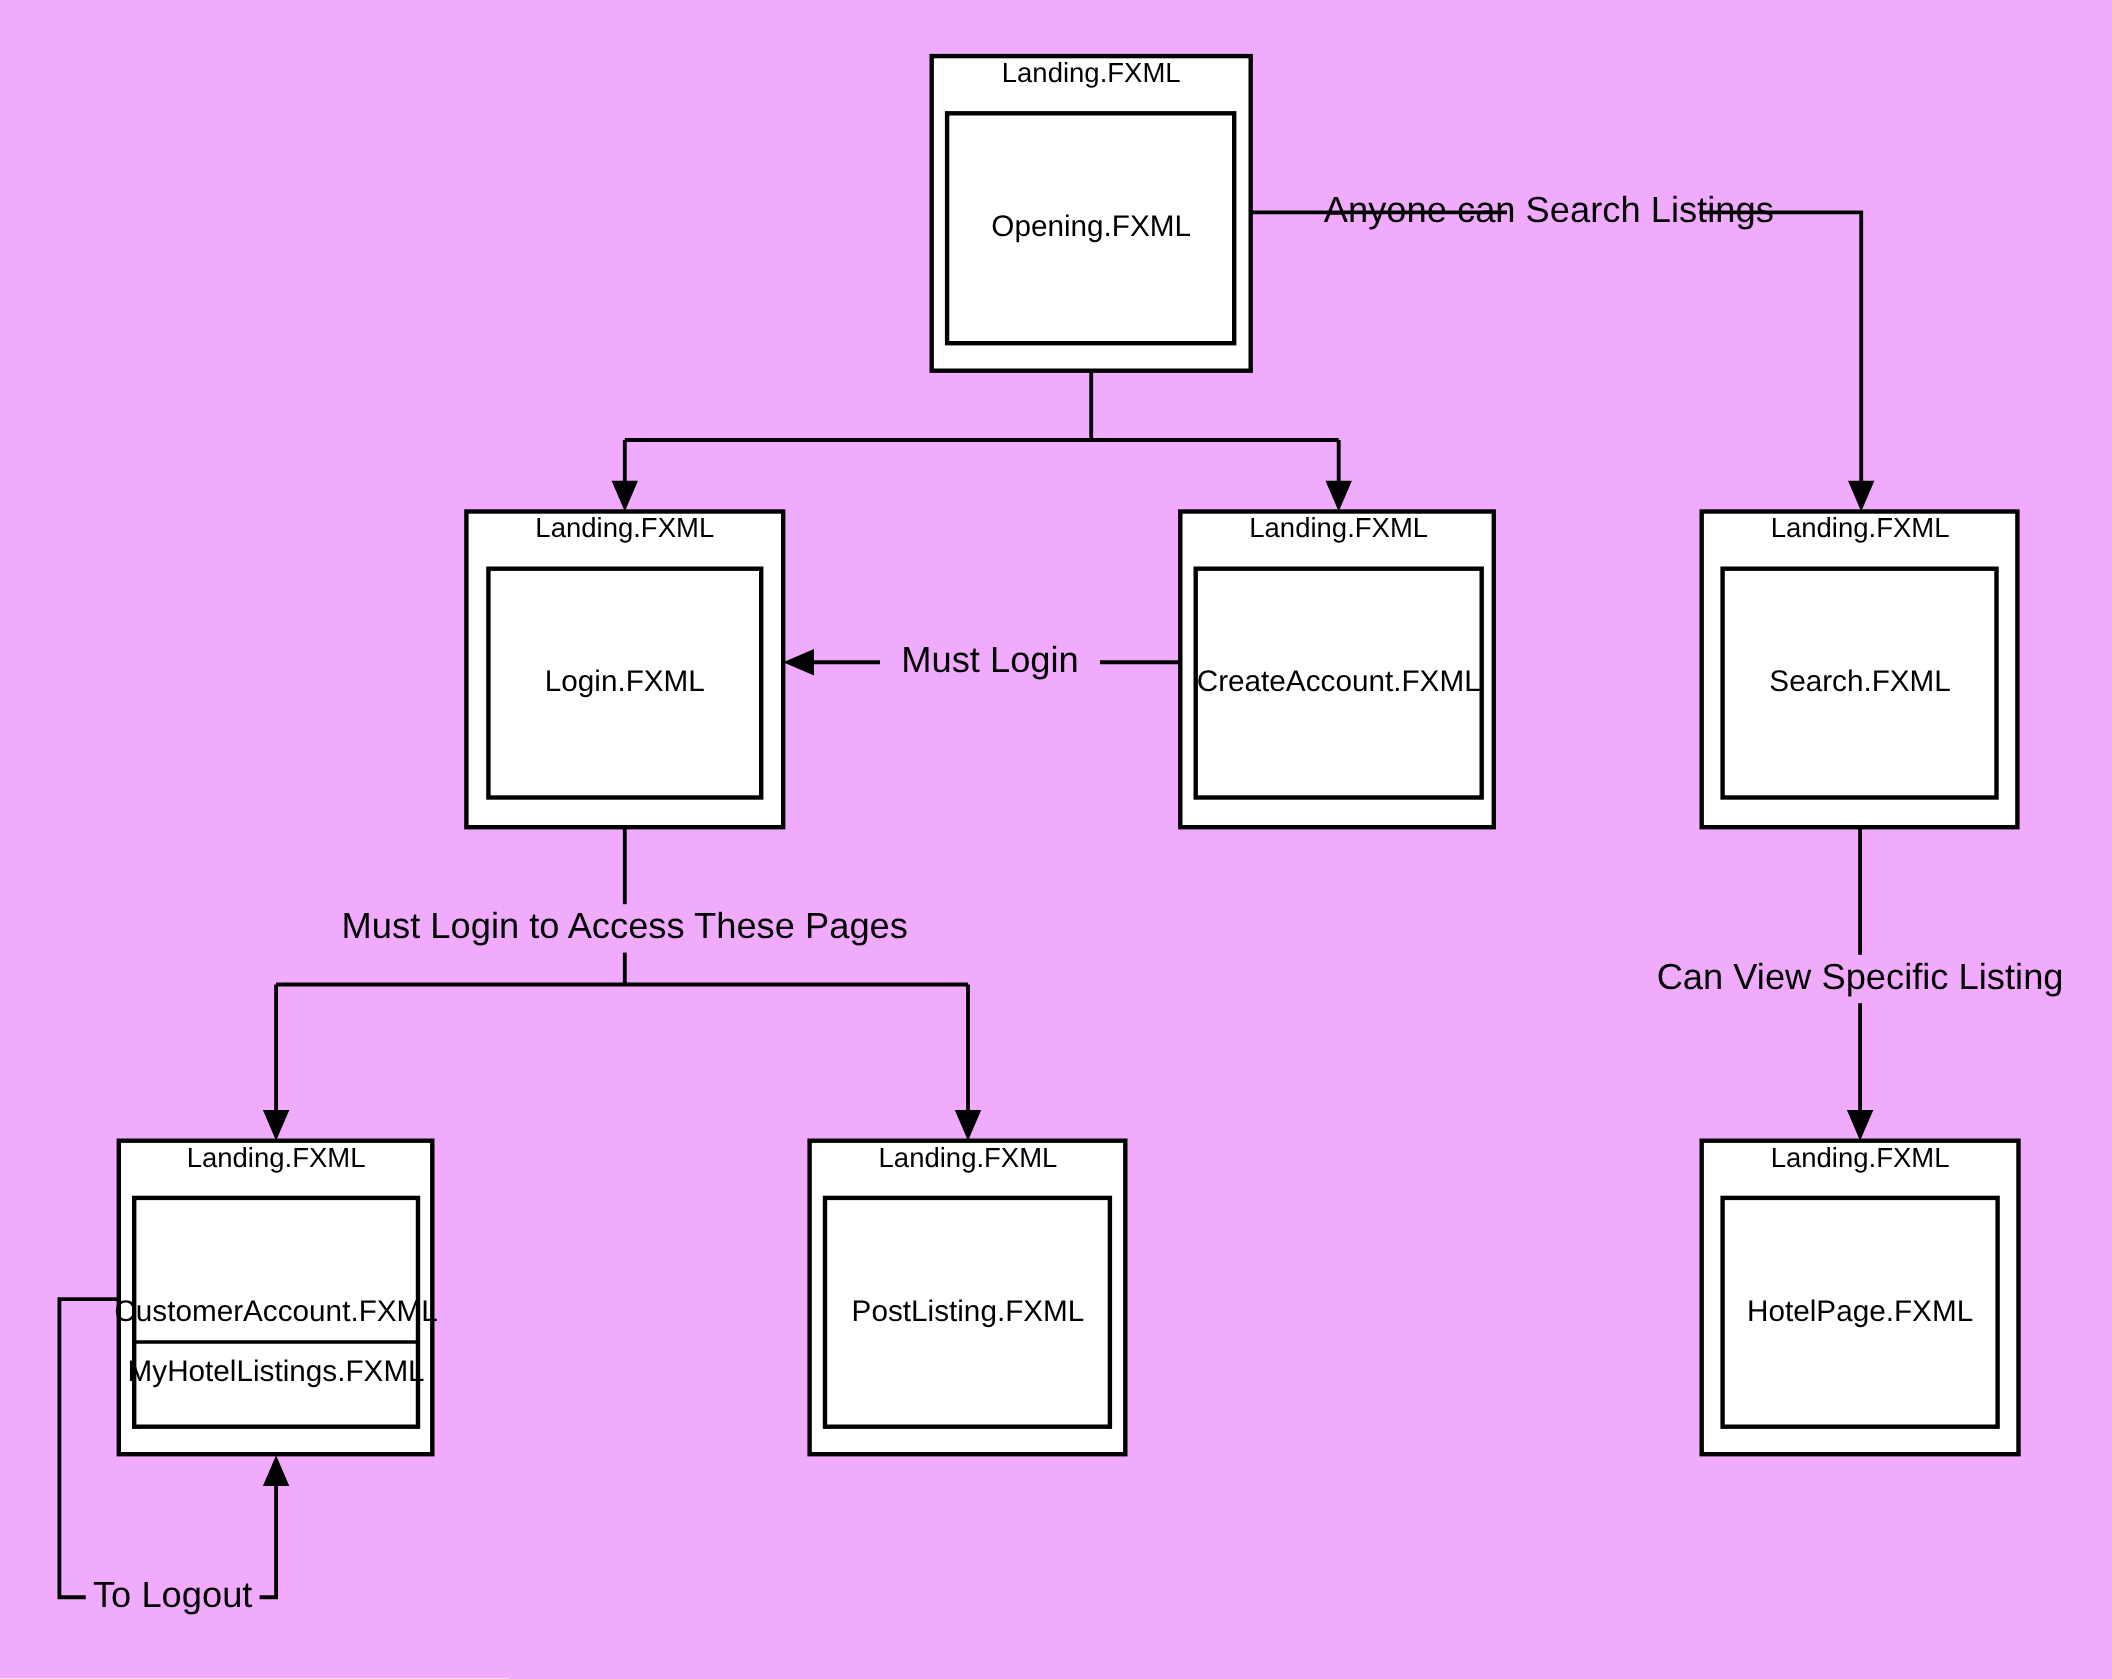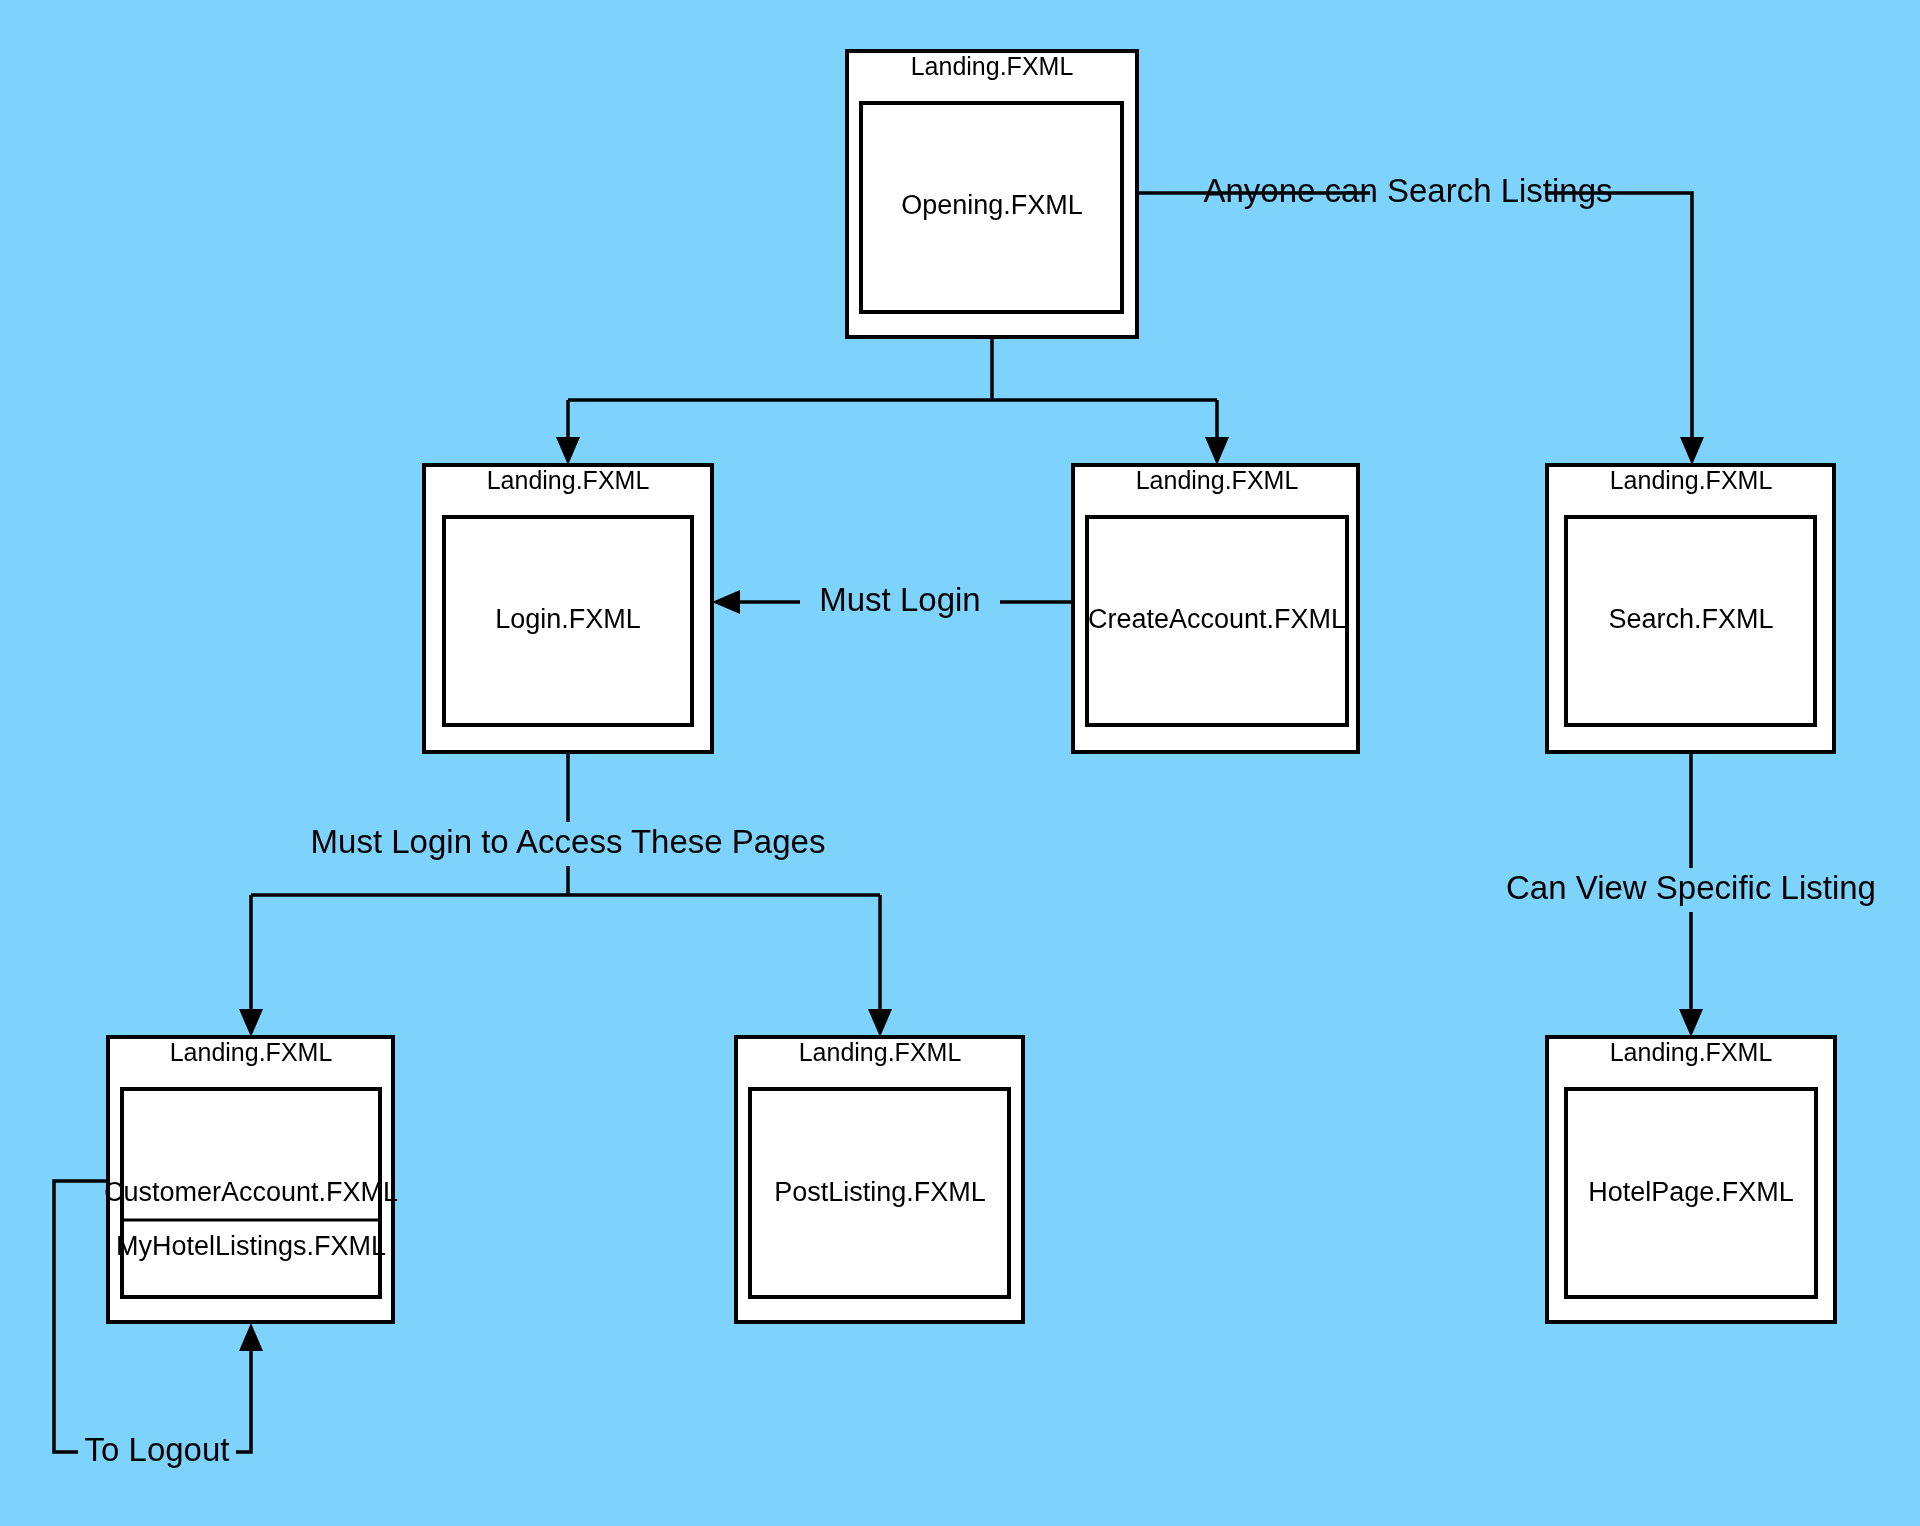--- a/index.html
+++ b/index.html
@@ -11,21 +11,21 @@
   body {
     font-family: "Liberation Sans", sans-serif;
     width: 1920px;
     height: 1526px;
     overflow: hidden;
   }
   #diagram-root {
     position: relative;
     width: 1920px;
     height: 1526px;
-    background: #7dd3fc;
+    background: #f0abfc;
   }
   svg#flow-svg {
     position: absolute;
     left: 0;
     top: 0;
     width: 1920px;
     height: 1526px;
     display: block;
   }
   .box-outer {

